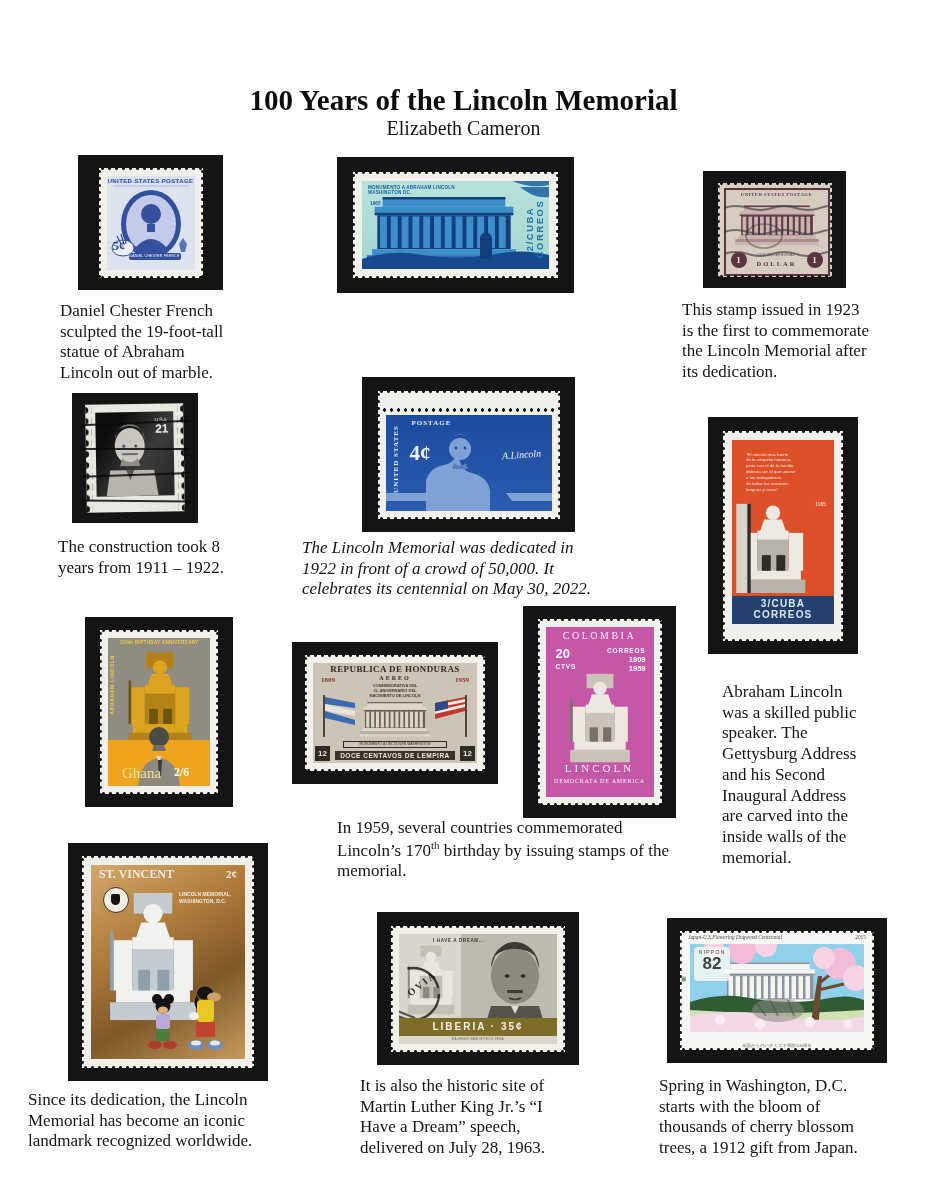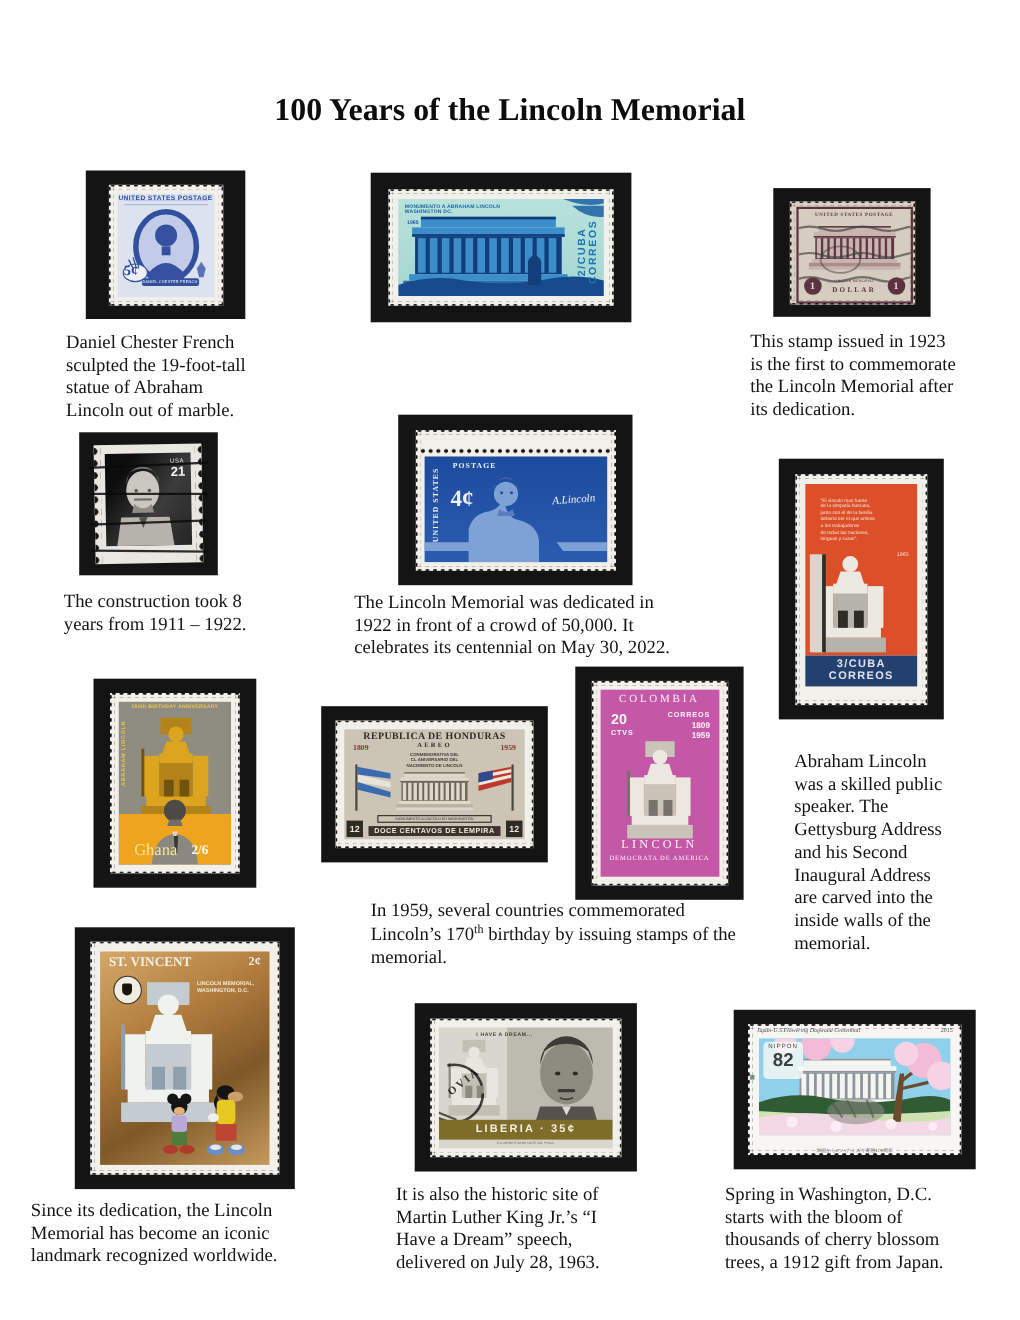--- a/index.html
+++ b/index.html
@@ -223,20 +223,21 @@
     <rect x="21" y="34" width="28" height="8" fill="var(--stA,#e2e2da)"></rect>
     <rect x="25" y="56" width="8" height="14" fill="var(--stC,#9a9a92)"></rect>
     <rect x="38" y="56" width="8" height="14" fill="var(--stC,#9a9a92)"></rect>
     <rect x="6" y="30" width="2.5" height="40" fill="var(--stC,#9a9a92)"></rect>
   </symbol>
 </svg>
 
 <div class="page">
 
   <div class="title">100 Years of the Lincoln Memorial</div>
+  <div class="author">Elizabeth Cameron</div>
 
   <div class="photo" id="s1">
     <div class="stamp perf">
       <div class="art">
         <svg width="88" height="94" viewBox="0 0 88 94">
           <ellipse cx="44" cy="48" rx="30" ry="34" fill="#33509f"></ellipse>
           <ellipse cx="44" cy="48" rx="26" ry="30" fill="#c2cce8"></ellipse>
           <ellipse cx="44" cy="48" rx="26" ry="30" fill="none" stroke="#33509f" stroke-width="2"></ellipse>
           <circle cx="44" cy="38" r="10" fill="#35509f"></circle>
           <path d="M28 72 q16 -18 32 0 v6 h-32 z" fill="#35509f"></path>
@@ -344,21 +345,21 @@
           <circle cx="70" cy="33" r="1.4" fill="#1d4b9e"></circle>
           <circle cx="79" cy="33" r="1.4" fill="#1d4b9e"></circle>
         </svg>
         <div class="t side">UNITED STATES</div>
         <div class="t t1">POSTAGE</div>
         <div class="t t2">4¢</div>
         <div class="t sig">A.Lincoln</div>
       </div>
     </div>
   </div>
-  <div class="cap" style="left:322px;top:538px;width:340px;">The Lincoln Memorial was dedicated in
+  <div class="cap" style="left:302px;top:538px;width:340px;font-style:italic;">The Lincoln Memorial was dedicated in
 1922 in front of a crowd of 50,000. It
 celebrates its centennial on May 30, 2022.</div>
 
   <div class="photo" id="s6">
     <div class="stamp perf">
       <div class="art">
         <div class="red"></div>
         <svg class="st" width="78" height="104" viewBox="0 0 70 92">
           <g style="--stA:#ece9e2;--stB:#b6b3aa;--stC:#2e2c27;">
               <use href="#statue"></use>

